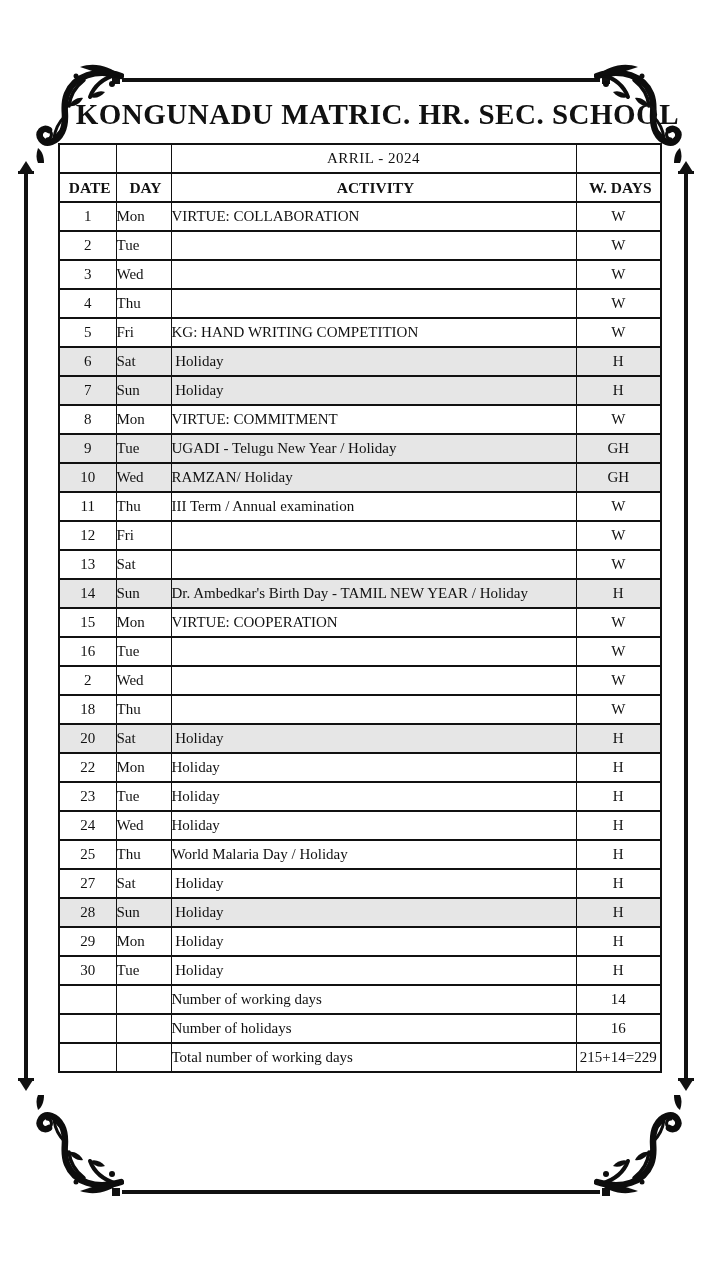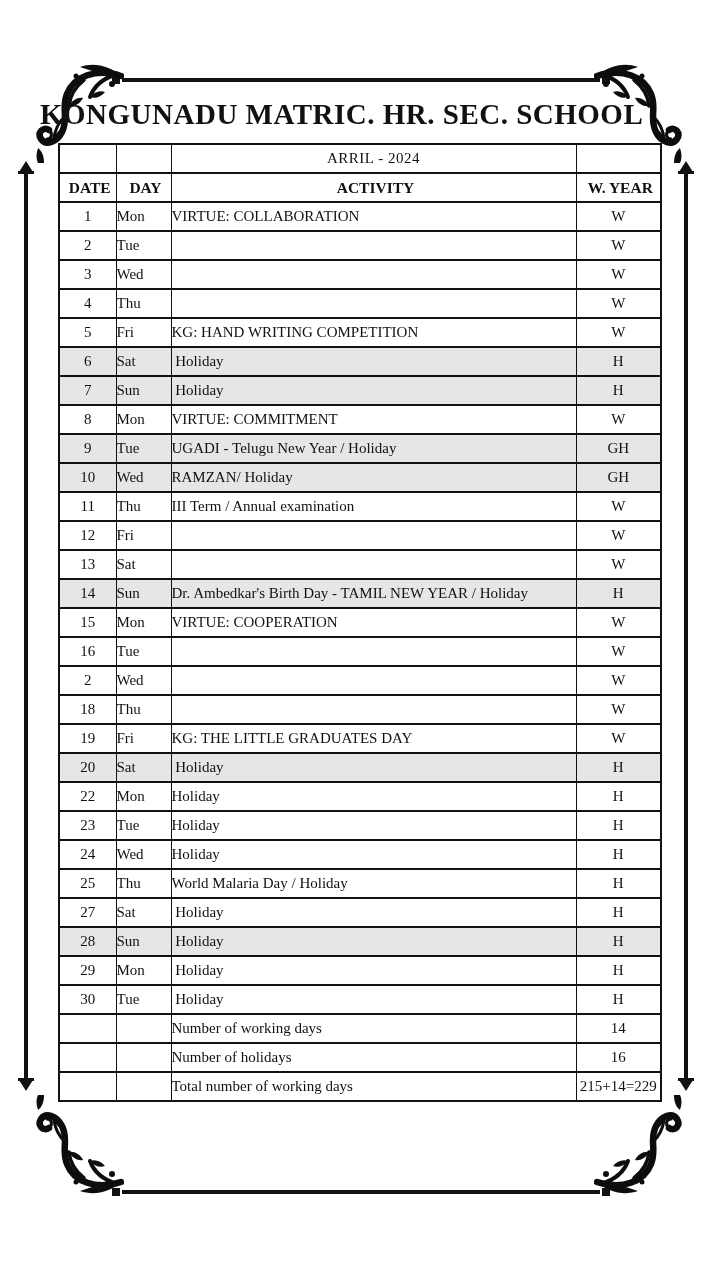--- a/index.html
+++ b/index.html
@@ -30,21 +30,21 @@
   .ar-lb{left:19px;top:1080px;} .ar-rb{left:679px;top:1080px;}
   .corner{position:absolute;width:100px;height:100px;}
   .corner svg{width:100%;height:100%;display:block;}
   .corner-tl{left:24px;top:64px;}
   .corner-tr{left:594px;top:64px;transform:scaleX(-1);}
   .corner-bl{left:24px;top:1094px;transform:scaleY(-1);}
   .corner-br{left:594px;top:1094px;transform:scale(-1,-1);}
   
   .school-title{
     position:absolute;left:40px;right:40px;top:98px;
-    text-align:left;font-size:29px;font-weight:bold;
+    text-align:right;font-size:29px;font-weight:bold;
     letter-spacing:0.5px;white-space:nowrap;
   }
   
   table.cal{
     position:absolute;left:58px;top:143px;width:602px;
     border-collapse:collapse;table-layout:fixed;
     border:2.5px solid #111;
   }
   table.cal td{
     border:1.6px solid #111;
@@ -139,21 +139,21 @@
       <tr class="month-row">
         <td class="c-date"></td>
         <td class="c-day"></td>
         <td class="month-title">ARRIL - 2024</td>
         <td class="c-wdays"></td>
       </tr>
       <tr class="head-row">
         <td>DATE</td>
         <td>DAY</td>
         <td>ACTIVITY</td>
-        <td>W. YEAR</td>
+        <td>W. DAYS</td>
       </tr>
     </tbody>
     <tbody>
         <tr>
           <td class="c-date">1</td>
           <td class="c-day">Mon</td>
           <td class="c-activity">VIRTUE: COLLABORATION</td>
           <td class="c-wdays">W</td>
         </tr>
         <tr>
@@ -251,26 +251,20 @@
           <td class="c-day">Wed</td>
           <td class="c-activity"></td>
           <td class="c-wdays">W</td>
         </tr>
         <tr>
           <td class="c-date">18</td>
           <td class="c-day">Thu</td>
           <td class="c-activity"></td>
           <td class="c-wdays">W</td>
         </tr>
-        <tr>
-          <td class="c-date">19</td>
-          <td class="c-day">Fri</td>
-          <td class="c-activity">KG: THE LITTLE GRADUATES DAY</td>
-          <td class="c-wdays">W</td>
-        </tr>
         <tr class="shaded">
           <td class="c-date">20</td>
           <td class="c-day">Sat</td>
           <td class="c-activity"> Holiday</td>
           <td class="c-wdays">H</td>
         </tr>
         <tr>
           <td class="c-date">22</td>
           <td class="c-day">Mon</td>
           <td class="c-activity">Holiday</td>

